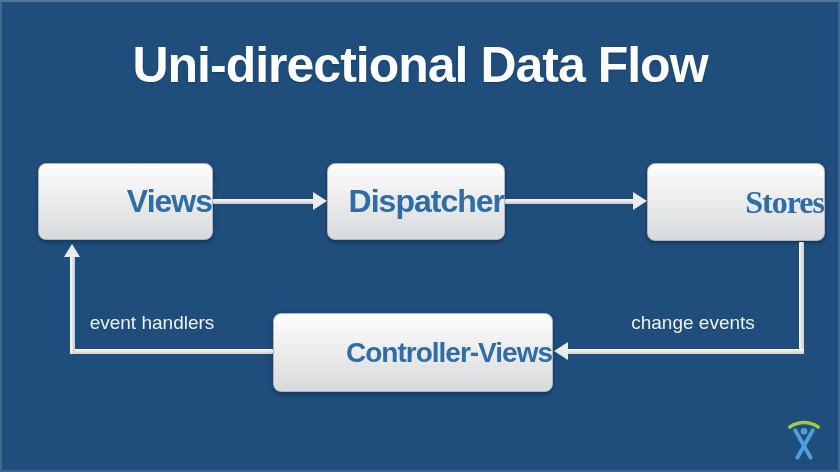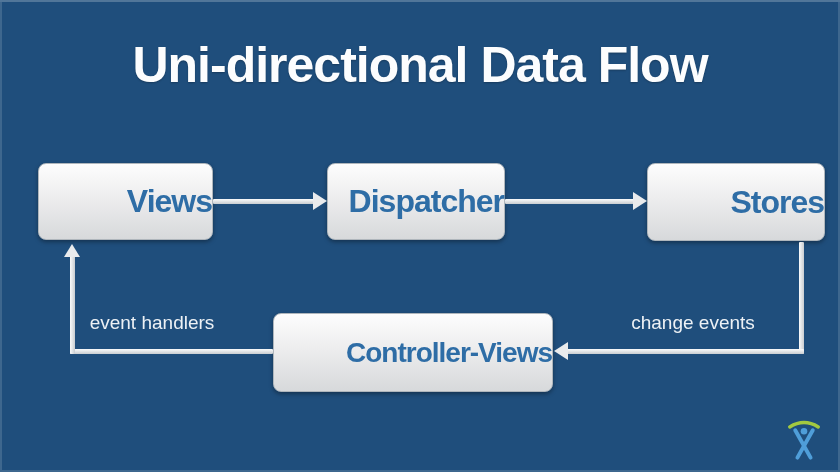--- a/index.html
+++ b/index.html
@@ -23,21 +23,21 @@
   }
   .node{
     position:absolute;display:flex;align-items:center;justify-content:flex-end;
     background:linear-gradient(180deg,#FDFDFD 0%,#EDEDEE 45%,#D7D9DB 100%);
     border:1px solid #AFB6BC;border-radius:8px;
     box-shadow:0 2px 4px rgba(0,0,0,0.35);
     color:var(--box-text);font-weight:bold;font-size:32px;letter-spacing:-1px;
   }
   .node-views{left:38px;top:163px;width:175px;height:77px;}
   .node-dispatcher{left:327px;top:163px;width:178px;height:77px;}
-  .node-stores{left:647px;top:163px;width:178px;height:78px;}
+  .node-stores{left:647px;top:163px;width:178px;height:78px;font-family:Liberation Serif, serif;}
   .node-controller{left:273px;top:313px;width:280px;height:79px;font-size:28px;}
   .shaft-h{position:absolute;height:5px;background:linear-gradient(180deg,#FAFBFB,#C9CDD1);border-radius:1px;}
   .shaft-v{position:absolute;width:5px;background:linear-gradient(90deg,#FAFBFB,#C9CDD1);border-radius:1px;}
   .head-right{position:absolute;width:0;height:0;
     border-top:9px solid transparent;border-bottom:9px solid transparent;border-left:14px solid var(--arrow);}
   .head-left{position:absolute;width:0;height:0;
     border-top:9px solid transparent;border-bottom:9px solid transparent;border-right:14px solid var(--arrow);}
   .head-up{position:absolute;width:0;height:0;
     border-left:8px solid transparent;border-right:8px solid transparent;border-bottom:13px solid var(--arrow);}
   .edge-label{

